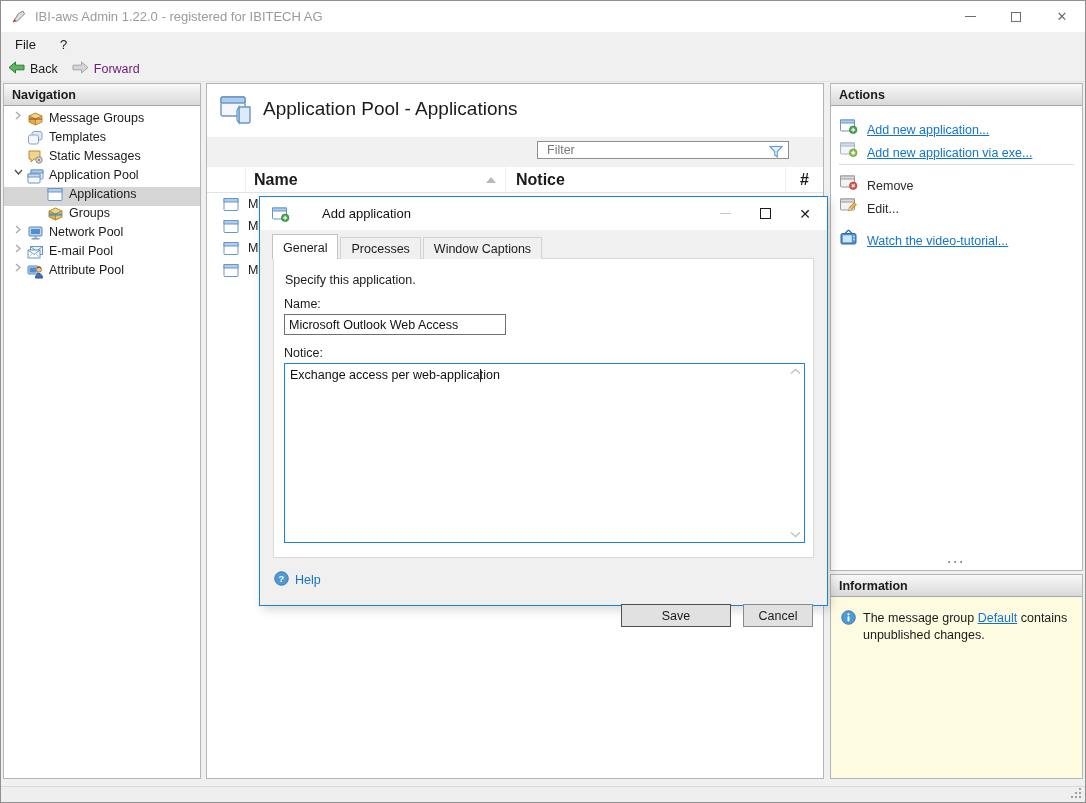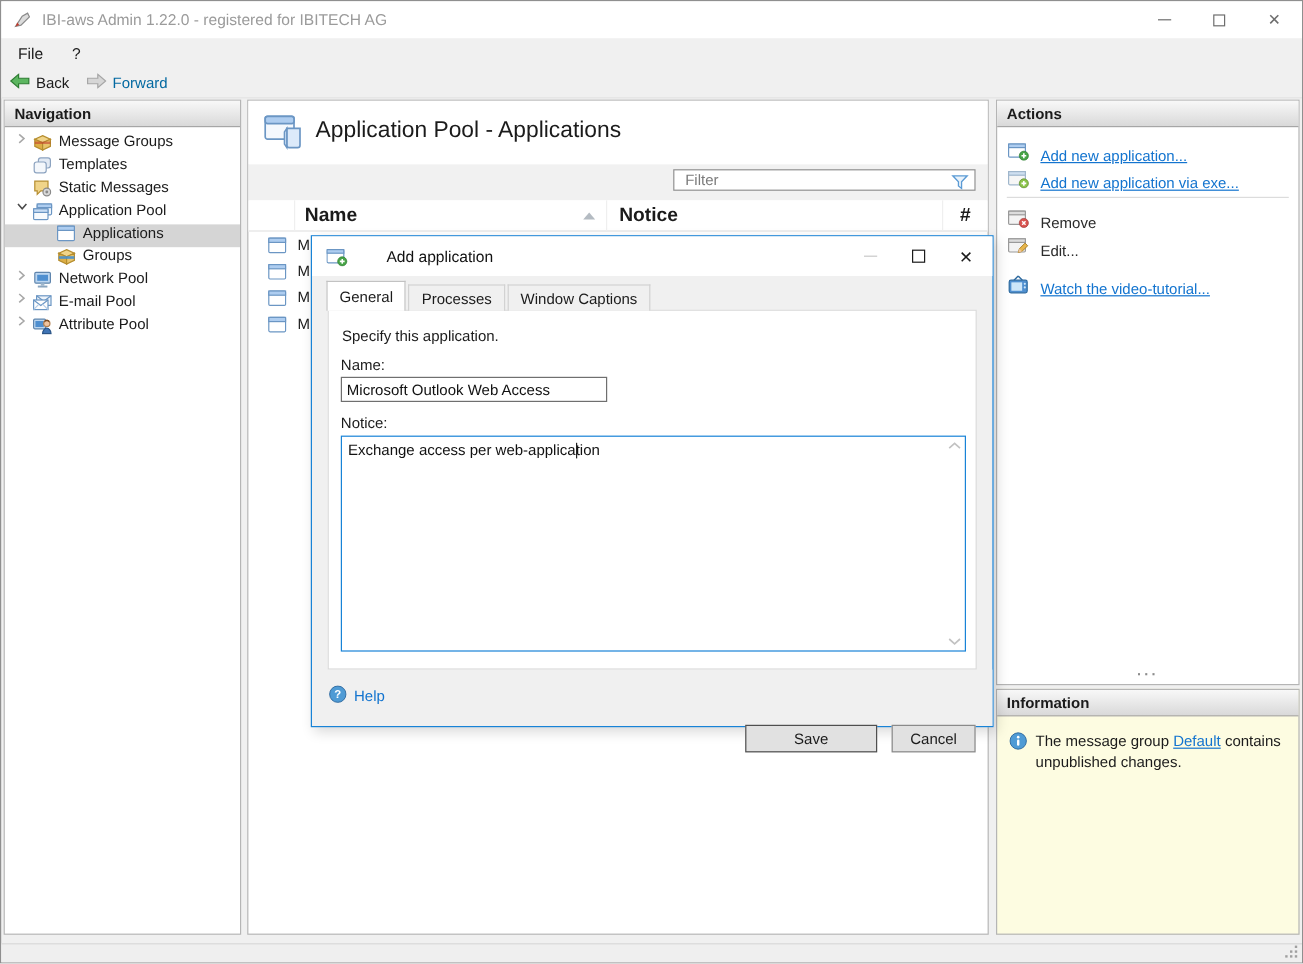--- a/index.html
+++ b/index.html
@@ -22,21 +22,21 @@
 
   
   .menubar { position:absolute; left:0; top:31px; width:100%; height:25px; background:#f0f0f0;
              display:flex; align-items:center; font-size:13px; }
   .menu-item { padding:0 8px; }
   .menu-item.first { margin-left:6px; }
   .menu-item.second { margin-left:8px; }
   .toolbar { position:absolute; left:0; top:56px; width:100%; height:25px; background:#f0f0f0;
              display:flex; align-items:center; border-bottom:1px solid #e4e4e4; }
   .tool-item { display:flex; align-items:center; gap:5px; padding:0 7px; height:100%; }
-  .tool-item.disabled .tool-label { color:#0369a1; }
+  .tool-item.disabled .tool-label { color:#701a75; }
 
   
   .panel { position:absolute; background:#fff; border:1px solid #b5b5b5; }
   .panel-hdr { height:22px; background:linear-gradient(#f8f8f8,#d9d9d9); border-bottom:1px solid #a6a6a6;
                font-weight:700; font-size:12.5px; display:flex; align-items:center; padding:0 8px; }
 
   
   #nav-panel { left:2px; top:82px; width:198px; height:696px; }
   .tree { padding-top:5px; }
   .tree-row { height:19px; display:flex; align-items:flex-start; cursor:default; }
@@ -45,21 +45,21 @@
   .tree-row .ticon { width:18px; min-width:18px; display:flex; justify-content:center; margin-right:5px; }
   .tree-row.lvl1 { padding-left:42px; }
   .tree-label { white-space:nowrap; }
 
   
   #main-panel { left:205px; top:82px; width:618px; height:696px; }
   .main-hdr { height:53px; background:#fff; position:relative; }
   .main-hdr .hicon { position:absolute; left:13px; top:10px; }
   .main-hdr .htitle { position:absolute; left:56px; top:14px; font-size:19px; color:#1b1b1b; }
   .filter-row { position:absolute; left:0; top:53px; width:100%; height:30px; background:#f1f1f1; }
-  .filter-box { position:absolute; right:10px; top:4px; width:252px; height:18px;margin-left:32px; }
+  .filter-box { position:absolute; right:34px; top:4px; width:252px; height:18px;margin-left:32px; }
   .filter-box input { width:100%; height:100%; border:1px solid #8f8f8f; background:#fff;
                       font:12.5px "Liberation Sans", sans-serif; padding:0 26px 0 9px; color:#1b1b1b; outline:none; }
   .filter-box input::placeholder { color:#7b7b7b; }
   .filter-box .funnel { position:absolute; right:5px; top:3px; }
   .grid-hdr { position:absolute; left:0; top:83px; width:100%; height:26px; display:flex; align-items:center;
               border-bottom:1px solid #e3e3e3; font-weight:700; font-size:16px; background:#fff; }
   .gc0 { width:38px; height:100%; }
   .gc1 { width:260px; height:100%; display:flex; align-items:center; padding-left:8px; border-left:1px solid #efefef; }
   .gc2 { flex:1; height:100%; display:flex; align-items:center; padding-left:10px; border-left:1px solid #efefef; }
   .gc3 { width:38px; height:100%; display:flex; align-items:center; justify-content:center; border-left:1px solid #efefef; }

